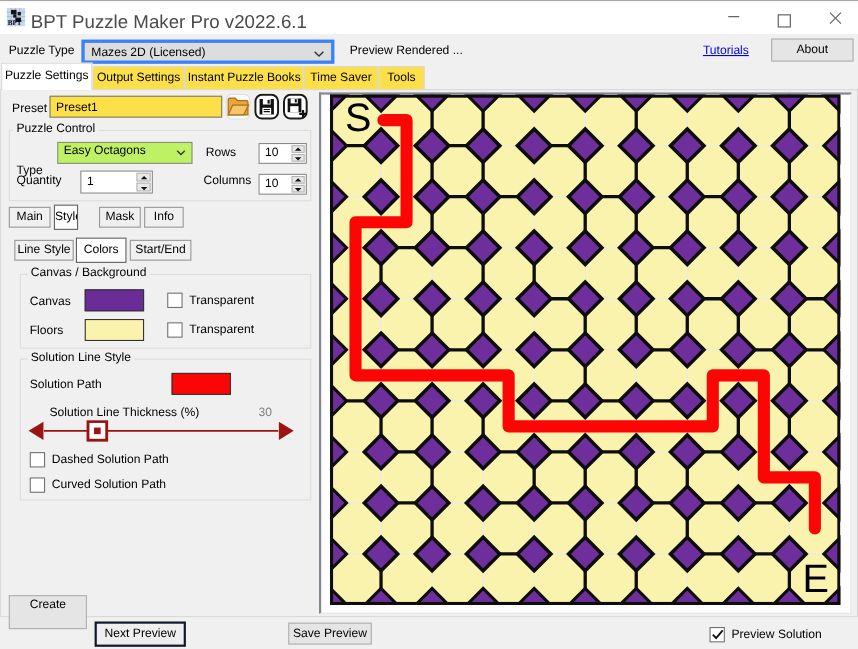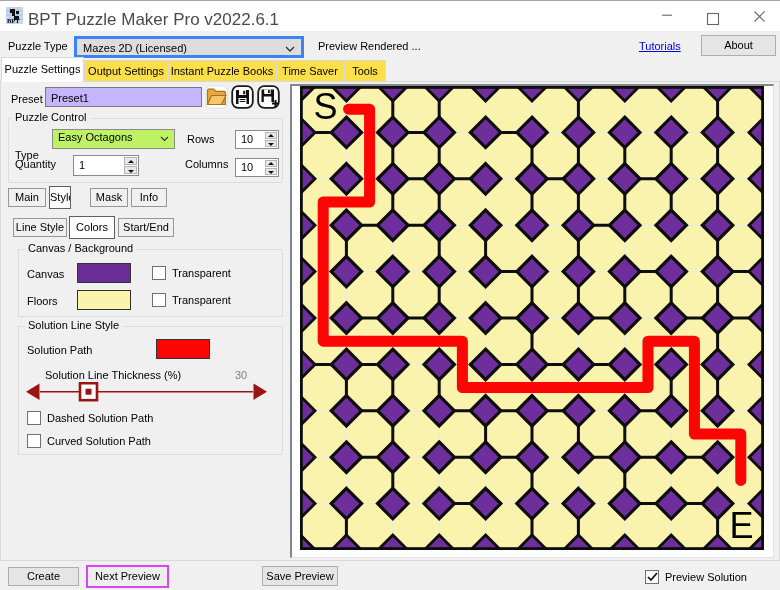--- a/index.html
+++ b/index.html
@@ -42,21 +42,21 @@
 <div class="btn" style="left:701px;top:35px;width:75px;height:21px;line-height:19px">About</div>
 
 <div class="abs" style="left:0;top:81px;width:780px;height:480px;background:#f0f0f0;border:1px solid #d9d9d9"></div>
 <div class="tabtop" style="left:84px;top:60px;width:84px;height:21px;line-height:20px">Output Settings</div>
 <div class="tabtop" style="left:168px;top:60px;width:108px;height:21px;line-height:20px">Instant Puzzle Books</div>
 <div class="tabtop" style="left:276px;top:60px;width:68px;height:21px;line-height:20px">Time Saver</div>
 <div class="tabtop" style="left:344px;top:60px;width:42px;height:21px;line-height:20px">Tools</div>
 <div class="tabtop" style="left:1px;top:57px;width:83px;height:25px;line-height:23px;background:#fff">Puzzle Settings</div>
 
 <div class="abs" style="left:11px;top:93px">Preset</div>
-<div class="abs" style="left:45px;top:87px;width:157px;height:20px;background:#c4b5fd;border:1px solid #7a7a7a">
+<div class="abs" style="left:45px;top:87px;width:157px;height:20px;background:#fde047;border:1px solid #7a7a7a">
     <span style="position:absolute;left:5px;top:4px">Preset1</span>
   </div>
 <svg class="abs" style="left:205px;top:85px" width="23" height="24" viewBox="0 0 23 24">
  <rect x="0.8" y="0.8" width="21.4" height="22.4" rx="5" fill="#fdfdfd" stroke="#e0e0e0" stroke-width="1"></rect>
  <path d="M2.5 19.5V5.5q0-1.3 1.3-1.3h5l2 2.2h8.2q1.4 0 1.4 1.4v11.7z" fill="#efa33d" stroke="#a8731a" stroke-width="1.2"></path>
  <path d="M2.5 19.5l4-9h14.4l-4.4 9z" fill="#f7c66b" stroke="#a8731a" stroke-width="1.2"></path>
 </svg>
 <svg class="abs" style="left:231px;top:85px" width="23" height="24" viewBox="0 0 23 24">
  <rect x="1.2" y="1.2" width="20.6" height="21.6" rx="6" fill="#fff" stroke="#1a1a1a" stroke-width="1.8"></rect>
  <path d="M5 5h13v14H5z" fill="#111"></path>
@@ -280,20 +280,20 @@
       <polygon points="417.15,216.6 432.3,231.75 417.15,246.9 401.9,231.75"></polygon>
       <polygon points="417.15,262.9 432.3,278.1 417.15,293.3 401.9,278.1"></polygon>
       <polygon points="417.15,309.2 432.3,324.45 417.15,339.6 401.9,324.45"></polygon>
       <polygon points="417.15,355.6 432.3,370.8 417.15,386.0 401.9,370.8"></polygon>
       <polygon points="417.15,401.9 432.3,417.15 417.15,432.3 401.9,417.15"></polygon>
     </g>
     <polyline points="48.5,23.18 69.53,23.18 69.53,115.88 23.18,115.88 23.18,254.93 162.22,254.93 162.22,301.28 347.62,301.28 347.62,254.93 393.98,254.93 393.98,347.62 440.32,347.62 440.32,393.98" fill="none" stroke="#fb0505" stroke-width="11" stroke-linecap="round" stroke-linejoin="round"></polyline>
     <text x="25.6" y="33.2" font-family="Liberation Sans, sans-serif" font-size="36" fill="#000" text-anchor="middle">S</text>
     <text x="441" y="451.5" font-family="Liberation Sans, sans-serif" font-size="36" fill="#000" text-anchor="middle">E</text>
   </svg>
-<div class="btn" style="left:8px;top:567px;width:71px;height:19px;line-height:17px">Create</div>
-<div class="btn" style="left:86px;top:565px;width:83px;height:23px;line-height:19px;border:2px solid #d946ef;background:#eee">Next Preview</div>
+<div class="btn" style="left:8px;top:541px;width:71px;height:31px;line-height:17px">Create</div>
+<div class="btn" style="left:86px;top:565px;width:83px;height:23px;line-height:19px;border:2px solid #0f172a;background:#eee">Next Preview</div>
 <div class="btn" style="left:262px;top:566px;width:76px;height:20px;line-height:18px">Save Preview</div>
 <div class="cb" style="left:645px;top:570px;width:14px;height:14px"></div>
 <svg class="abs" style="left:647px;top:572px" width="11" height="10" viewBox="0 0 11 10">
     <path d="M1 5l3 3 6-7" stroke="#111" stroke-width="1.7" fill="none"></path>
   </svg>
 <div class="abs" style="left:665px;top:571px">Preview Solution</div>
 
 </body></html>

